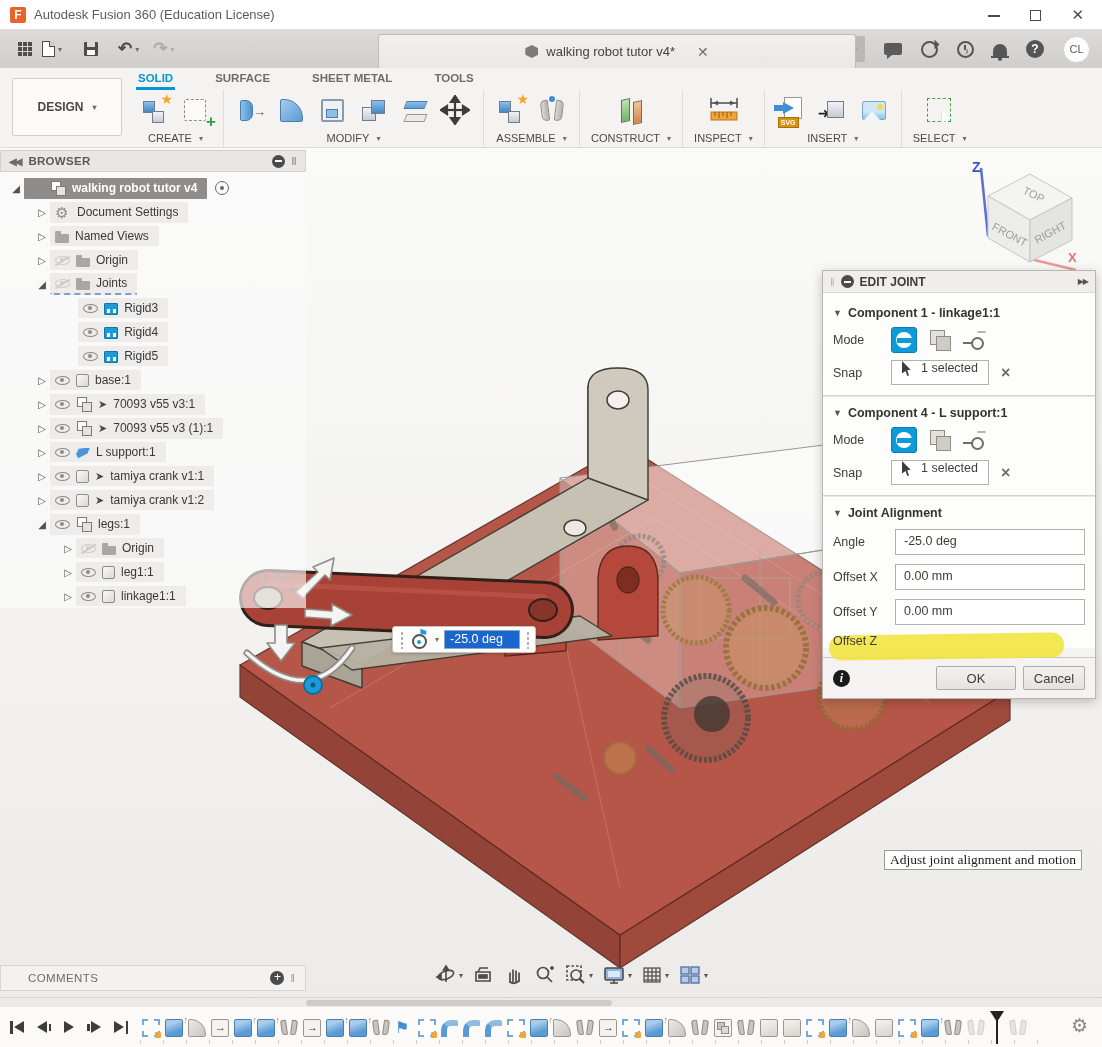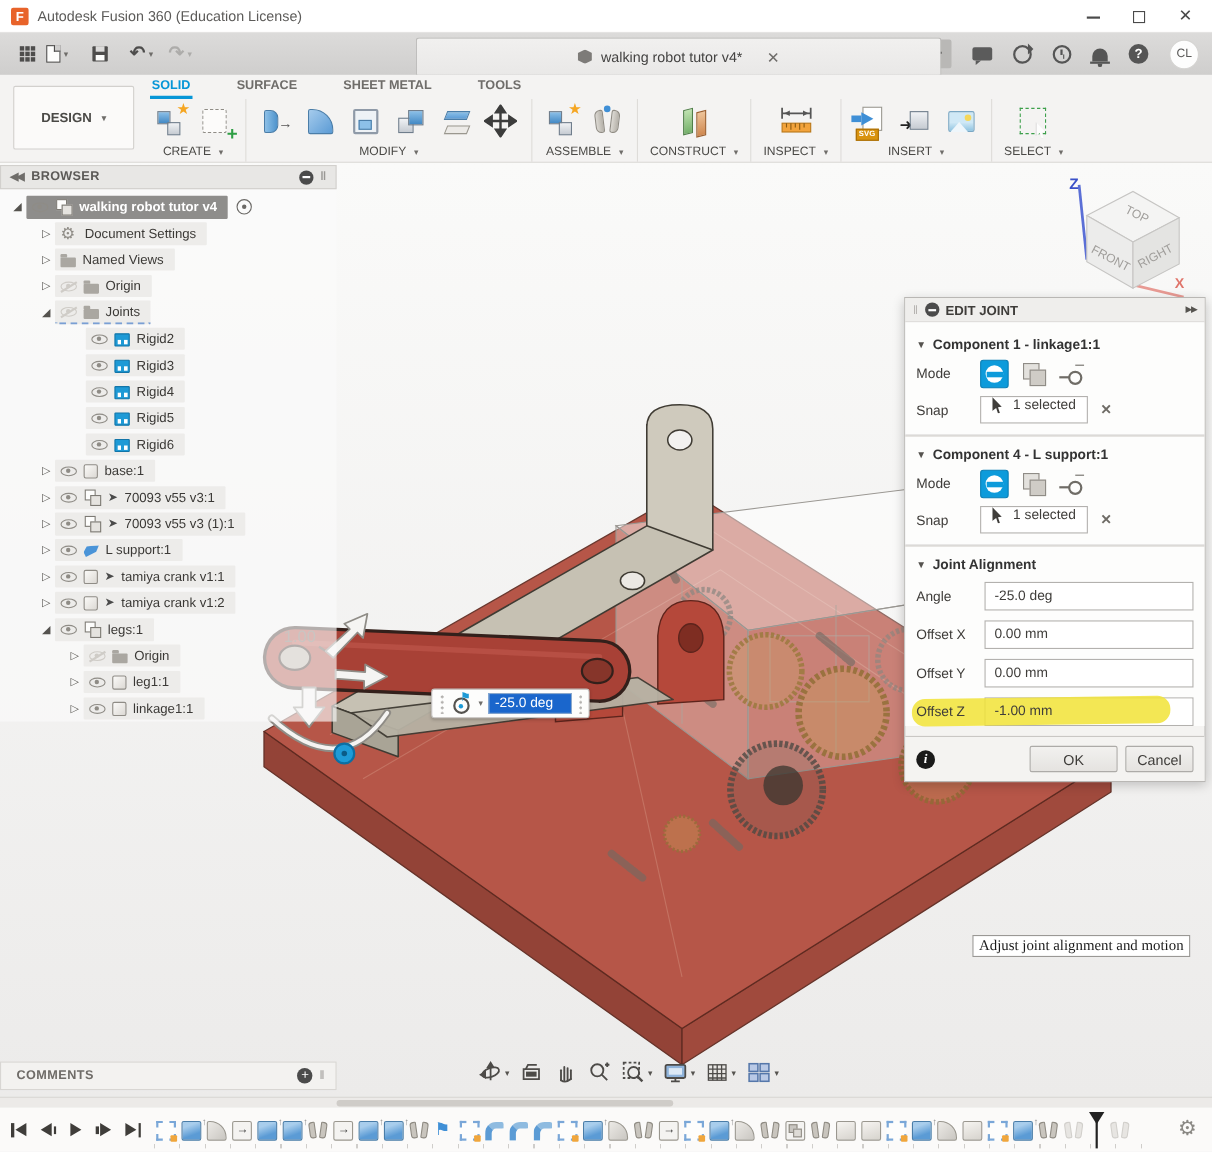--- a/index.html
+++ b/index.html
@@ -124,21 +124,21 @@
   .ticon.rigid{width:14px;height:12px;background:#1e9ad6;border:1px solid #1275a8;border-radius:1px;margin-top:2px}
   .ticon.rigid::after{content:"";position:absolute;left:2px;bottom:1px;width:9px;height:4px;background:linear-gradient(90deg,#fff 0 3px,#1e9ad6 3px 6px,#fff 6px 9px)}
   .ticon.body{width:13px;height:13px;background:linear-gradient(135deg,#fbfaf8,#dcd9d4);border:1px solid #8f8c86;border-radius:2px;margin-top:1px}
   .ticon.lsupport{width:14px;height:11px;background:#4a94d8;clip-path:polygon(0 60%,20% 12%,100% 0,82% 55%,15% 98%);margin-top:2px}
   .linkarrow{font-size:11px;color:#4a4a4a;line-height:10px}
   .radio{width:14px;height:14px;border:1.5px solid #6b6966;border-radius:50%;margin-left:8px;position:relative;flex:none}
   .radio::after{content:"";position:absolute;left:3.5px;top:3.5px;width:4px;height:4px;border-radius:50%;background:#6b6966}
 
   
   #comments-bar{position:absolute;left:0;top:817px;width:306px;height:26px;background:#f3f2f0;border:1px solid #d8d6d3;display:flex;align-items:center;padding:0 10px;z-index:5}
-  #comments-label{font-size:11.5px;font-weight:bold;color:#6f6c68;letter-spacing:.4px;margin-left:4px}
+  #comments-label{font-size:11.5px;font-weight:normal;color:#6f6c68;letter-spacing:.4px;margin-left:17px}
   .plus-circle{margin-left:auto;width:14px;height:14px;border-radius:50%;background:#4b4b4b;color:#fff;font-size:12px;line-height:13px;text-align:center}
 
   
   #viewcube{position:absolute;left:964px;top:10px;width:130px;height:120px;z-index:4}
 
   
   #edit-joint{position:absolute;left:822px;top:122px;width:274px;background:#f4f3f1;border:1px solid #b9b7b4;box-shadow:0 3px 10px rgba(0,0,0,.22);z-index:10;font-size:12.5px;color:#3f3d3a}
   #ej-header{height:22px;display:flex;align-items:center;gap:6px;padding:0 7px;background:#efeeec;border-bottom:1px solid #dcdad7}
   .ej-grip{color:#b3b1ae;font-size:11px}
   .ej-minus{width:13px;height:13px;border-radius:50%;background:#4b4b4b;position:relative}
@@ -600,49 +600,35 @@
             <span class="pill dashed">
               <span class="eye off"></span>
               <span class="ticon folder"></span>
               <span class="tlabel">Joints</span>
             </span>
           </div>
           <div class="tree-row" style="padding-left: 78.2px;">
             <span class="pill">
               <span class="eye on"></span>
               <span class="ticon rigid"></span>
-              <span class="tlabel">Rigid2</span>
-            </span>
-          </div>
-          <div class="tree-row" style="padding-left: 78.2px;">
-            <span class="pill">
-              <span class="eye on"></span>
-              <span class="ticon rigid"></span>
               <span class="tlabel">Rigid3</span>
             </span>
           </div>
           <div class="tree-row" style="padding-left: 78.2px;">
             <span class="pill">
               <span class="eye on"></span>
               <span class="ticon rigid"></span>
               <span class="tlabel">Rigid4</span>
             </span>
           </div>
           <div class="tree-row" style="padding-left: 78.2px;">
             <span class="pill">
               <span class="eye on"></span>
               <span class="ticon rigid"></span>
               <span class="tlabel">Rigid5</span>
-            </span>
-          </div>
-          <div class="tree-row" style="padding-left: 78.2px;">
-            <span class="pill">
-              <span class="eye on"></span>
-              <span class="ticon rigid"></span>
-              <span class="tlabel">Rigid6</span>
             </span>
           </div>
           <div class="tree-row" style="padding-left: 34px;">
             <span class="exp">▷</span>
             <span class="pill">
               <span class="eye on"></span>
               <span class="ticon body"></span>
               <span class="tlabel">base:1</span>
             </span>
           </div>
@@ -794,21 +780,20 @@
               <span class="fld-label">Offset X</span>
               <div class="fld-input"><span class="fld-val">0.00 mm</span></div>
             </div>
             <div class="fld-row">
               <span class="fld-label">Offset Y</span>
               <div class="fld-input"><span class="fld-val">0.00 mm</span></div>
             </div>
             <div class="fld-row hl">
               <span class="hl-marker"></span>
               <span class="fld-label">Offset Z</span>
-              <div class="fld-input"><span class="fld-val">-1.00 mm</span></div>
             </div>
           </div>
       </div>
       <div id="ej-footer">
         <span class="info-ic">i</span>
         <span class="ej-btn" id="ej-ok">OK</span>
         <span class="ej-btn" id="ej-cancel">Cancel</span>
       </div>
     </div>
 

